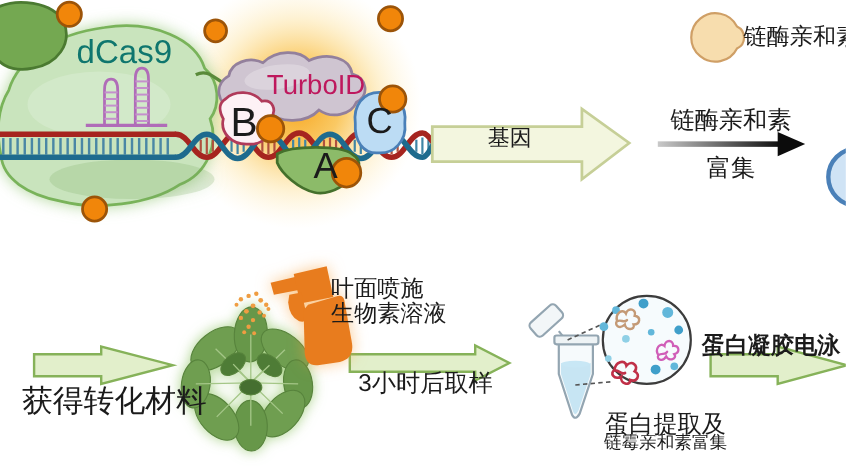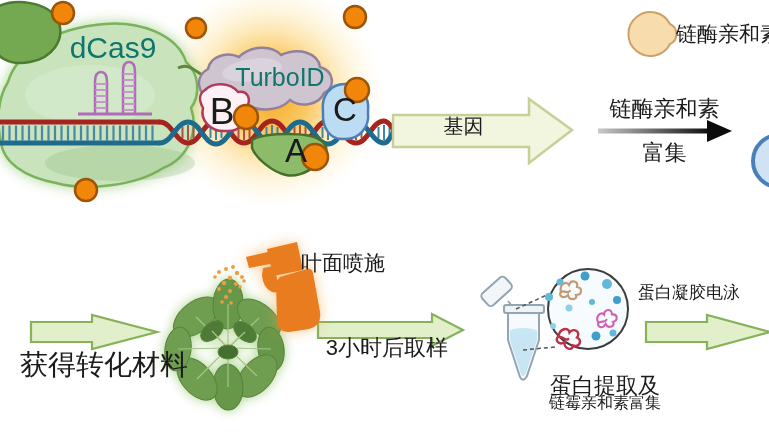--- a/index.html
+++ b/index.html
@@ -244,29 +244,30 @@
         </g>
     <g fill="none" stroke-linecap="round" stroke-width="2.2">
       <path d="M -9,3 C -11,-4 -4,-9 -1,-4 C 1,-10 9,-8 7,-2 C 13,-1 12,6 6,6 C 8,11 -1,12 -2,6 C -7,11 -12,6 -9,3 C -5,1 -3,5 0,2" stroke="#c49a76" transform="translate(570,289)"></path>
       <path d="M -9,3 C -11,-4 -4,-9 -1,-4 C 1,-10 9,-8 7,-2 C 13,-1 12,6 6,6 C 8,11 -1,12 -2,6 C -7,11 -12,6 -9,3 C -5,1 -3,5 0,2" stroke="#d05fb8" transform="translate(606,318) scale(0.95) rotate(-15)"></path>
       <path d="M -9,3 C -11,-4 -4,-9 -1,-4 C 1,-10 9,-8 7,-2 C 13,-1 12,6 6,6 C 8,11 -1,12 -2,6 C -7,11 -12,6 -9,3 C -5,1 -3,5 0,2" stroke="#c03048" transform="translate(569,337) scale(1.1) rotate(20)"></path>
     </g>
   </g>
 </svg>
 
 <div class="label" style="left:48px;top:32px;width:130px;text-align:center;font-size:30px;color:#0f766e;">dCas9</div>
-<div class="label" style="left:228px;top:64px;width:104px;text-align:center;font-size:25px;color:#0f766e;">TurboID</div>
+<div class="label" style="left:228px;top:64px;width:104px;text-align:right;font-size:25px;color:#be185d;">TurboID</div>
 <div class="label" style="left:200px;top:93px;width:44px;text-align:center;font-size:37px;">B</div>
 <div class="label" style="left:271px;top:134px;width:50px;text-align:center;font-size:33px;">A</div>
 <div class="label" style="left:323px;top:93px;width:44px;text-align:center;font-size:33px;">C</div>
 <div class="label" style="left:396px;top:116px;width:135px;text-align:center;font-size:20px;">基因</div>
 <div class="label" style="left:676px;top:23px;font-size:21px;">链酶亲和素</div>
 <div class="label" style="left:597px;top:97px;width:135px;text-align:center;font-size:22px;">链酶亲和素</div>
 <div class="label" style="left:597px;top:141px;width:135px;text-align:center;font-size:22px;">富集</div>
 
 <div class="label" style="left:20px;top:350px;width:150px;text-align:center;font-size:28px;">获得转化材料</div>
 <div class="label" style="left:301px;top:252px;font-size:21px;">叶面喷施</div>
+<div class="label" style="left:301px;top:275px;font-size:21px;">生物素溶液</div>
 <div class="label" style="left:303px;top:336px;width:145px;text-align:right;font-size:22px;">3小时后取样</div>
 <div class="label" style="left:505px;top:374px;width:200px;text-align:center;font-size:22px;">蛋白提取及</div>
 <div class="label" style="left:505px;top:395px;width:200px;text-align:center;font-size:16px;">链霉亲和素富集</div>
-<div class="label" style="left:638px;top:284px;font-size:17px;">蛋白凝胶电泳</div>
+<div class="label" style="left:638px;top:304px;font-size:21px;font-weight:bold;">蛋白凝胶电泳</div>
 
 </div>
 
 </body></html>

